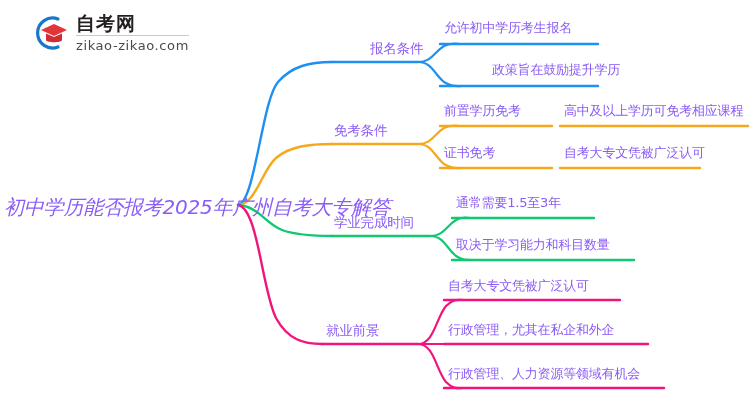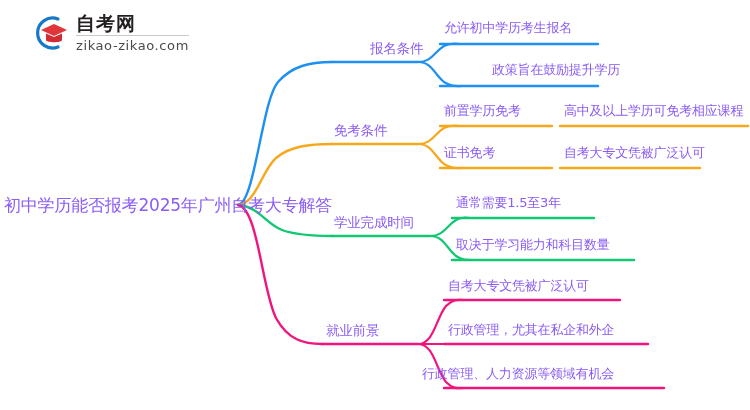--- a/index.html
+++ b/index.html
@@ -68,24 +68,25 @@
 
   
   .node-text {
     position: absolute;
     white-space: nowrap;
     color: #8b5cf6;
     font-family: "DejaVu Sans", "Liberation Sans", sans-serif;
     line-height: 1;
   }
   #root-node {
-    font-size: 17px;
+    font-size: 20px;
     left: 4px;
     top: 197px;
     letter-spacing: -0.2px;
+    font-style: italic;
   }
   .branch-label {
     font-size: 13.5px;
     letter-spacing: -0.2px;
   }
   .leaf-label {
     font-size: 13px;
     letter-spacing: -0.2px;
   }
 </style>
@@ -159,13 +160,13 @@
 <div class="node-text leaf-label" style="left:564px; top:104px;">高中及以上学历可免考相应课程</div>
 <div class="node-text leaf-label" style="left:564px; top:146px;">自考大专文凭被广泛认可</div>
 
 <div class="node-text branch-label" style="left:334px; top:216px;">学业完成时间</div>
 <div class="node-text leaf-label" style="left:456px; top:196px;">通常需要1.5至3年</div>
 <div class="node-text leaf-label" style="left:456px; top:238px;">取决于学习能力和科目数量</div>
 
 <div class="node-text branch-label" style="left:326px; top:324px;">就业前景</div>
 <div class="node-text leaf-label" style="left:448px; top:279px;">自考大专文凭被广泛认可</div>
 <div class="node-text leaf-label" style="left:448px; top:323px;">行政管理，尤其在私企和外企</div>
-<div class="node-text leaf-label" style="left:422px; top:367px;">行政管理、人力资源等领域有机会</div>
+<div class="node-text leaf-label" style="left:448px; top:367px;">行政管理、人力资源等领域有机会</div>
 
 </body></html>

